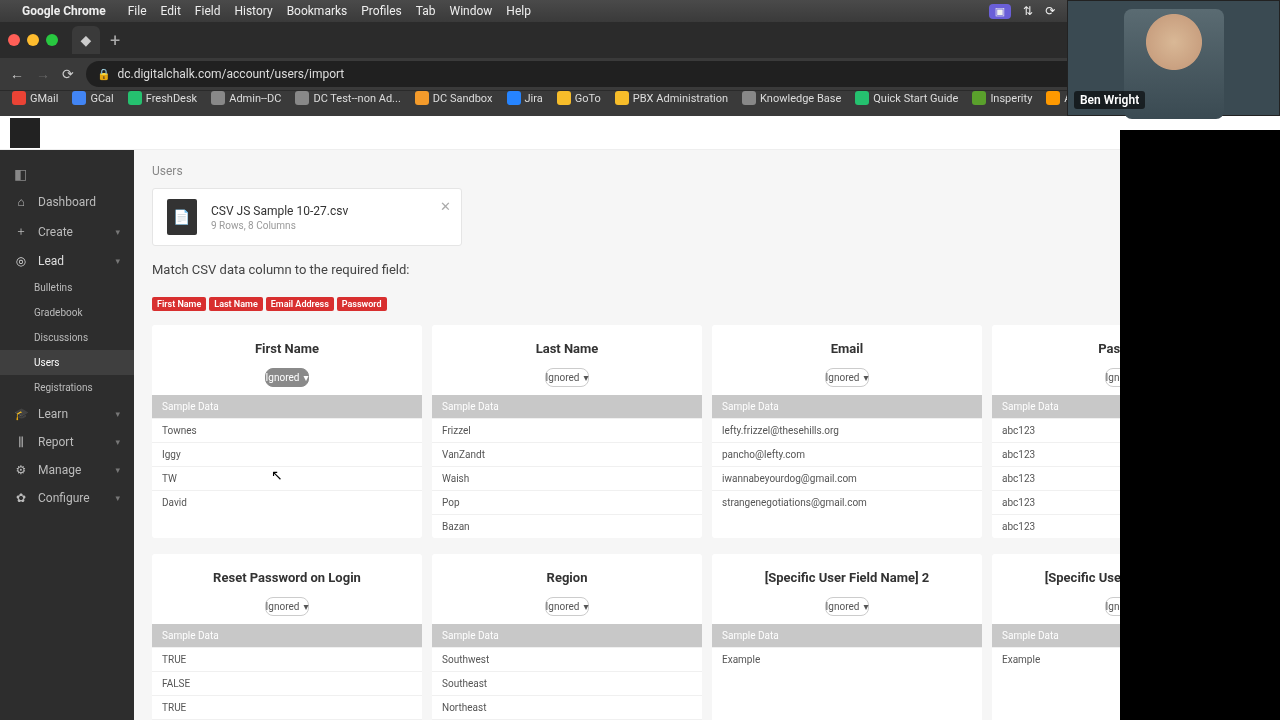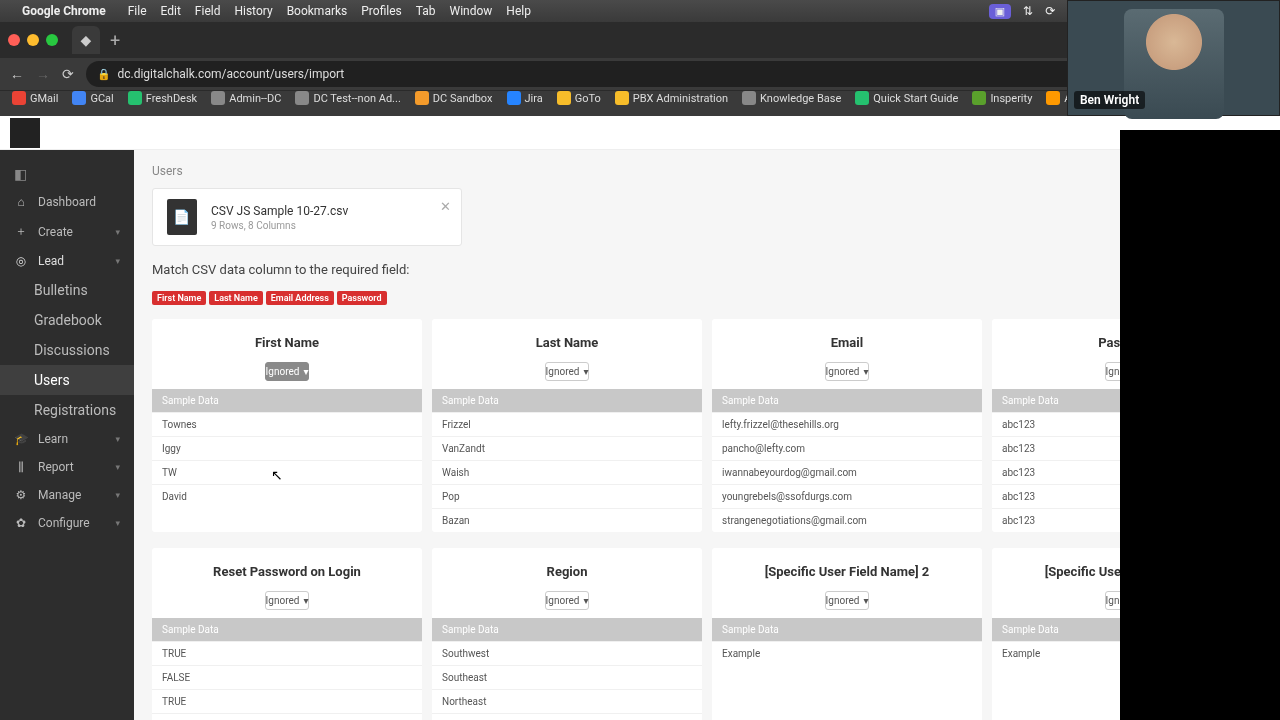--- a/index.html
+++ b/index.html
@@ -30,37 +30,37 @@
   .topstrip{height:34px;background:#fff;border-bottom:1px solid #eee;display:flex;align-items:center;padding:0 10px}
   .logo{width:30px;height:30px;background:#222;display:inline-block}
   .appbody{display:flex;height:570px;background:#f6f6f6}
   .sidebar{width:134px;background:#2d2d2d;color:#bbb;font-size:12px;padding-top:10px}
   .side-top{padding:6px 14px;color:#888;font-size:14px}
   .sitem{display:flex;align-items:center;gap:10px;padding:7px 14px;cursor:pointer;justify-content:space-between}
   .sitem .lbl{display:flex;align-items:center;gap:10px}
   .sitem .ic{width:14px;text-align:center;font-size:12px}
   .sitem .chev{font-size:9px;color:#777}
   .sitem.active{background:#3f3f3f;color:#fff}
-  .sitem.sub{padding-left:34px;font-size:14px}
+  .sitem.sub{padding-left:34px;font-size:10px}
   .sitem.head{color:#ddd}
   .content{flex:1;padding:14px 18px;overflow:auto;background:#f6f6f6}
   .crumb{font-size:12px;color:#888;margin-bottom:10px}
   .filecard{display:inline-flex;align-items:center;background:#fff;border:1px solid #e5e5e5;border-radius:3px;padding:10px 14px;gap:14px;width:310px;position:relative}
   .fileic{width:30px;height:36px;background:#333;color:#fff;display:flex;align-items:center;justify-content:center;font-size:14px;border-radius:2px}
   .filemeta{font-size:10px;color:#999}
   .filename{font-size:12px;color:#333;margin-bottom:2px}
   .fileclose{position:absolute;right:10px;top:10px;color:#aaa;font-size:13px;cursor:pointer}
-  .matchtxt{font-size:13px;color:#444;margin:16px 0 14px}
+  .matchtxt{font-size:13px;color:#444;margin:16px 0 20px}
   .reqtags{display:flex;gap:3px;margin-bottom:14px}
   .reqtag{background:#d82f2f;color:#fff;font-size:9px;font-weight:600;padding:2px 5px;border-radius:2px}
   .cards{display:flex;gap:10px;margin-bottom:16px}
   .card{flex:1;background:#fff;border-radius:3px;overflow:hidden}
   .card-h{text-align:center;padding:16px 8px 8px}
   .card-title{font-size:13px;font-weight:700;color:#333;margin-bottom:10px}
-  .dd{display:inline-flex;align-items:center;gap:4px;border:1px solid #ccc;border-radius:3px;padding:3px 0;font-size:10px;color:#555;cursor:pointer;background:#fff}
+  .dd{display:inline-flex;align-items:center;gap:4px;border:1px solid #ccc;border-radius:8px;padding:3px 0;font-size:10px;color:#555;cursor:pointer;background:#fff}
   .dd.hover{background:#8a8a8a;color:#fff;border-color:#8a8a8a}
   .samplehdr{background:#c8c8c8;color:#fff;font-size:10px;padding:6px 10px}
   .row{font-size:10px;color:#555;padding:6px 10px;border-top:1px solid #f0f0f0}
   .cursor{position:absolute;left:271px;top:467px;font-size:14px;color:#000;z-index:100;pointer-events:none}
   .webcam{position:absolute;right:0;top:0;width:213px;height:116px;background:#3a4a52;border:1px solid #222;z-index:200}
   .webcam .name{position:absolute;bottom:6px;left:6px;background:rgba(0,0,0,.6);color:#fff;font-size:12px;font-weight:600;padding:2px 6px;border-radius:3px}
   .blackright{position:absolute;right:0;top:130px;width:160px;height:590px;background:#000;z-index:50}
   .person{position:absolute;top:8px;left:50%;transform:translateX(-50%);width:100px;height:110px;background:radial-gradient(circle at 50% 30%,#d9b896 0,#c9a080 30%,transparent 31%),linear-gradient(#5a6b72,#3a4a52);border-radius:8px}
 </style>
 </head>
@@ -304,21 +304,20 @@
         </div>
         <div class="card">
           <div class="card-h"><div class="card-title">Email</div><span class="dd">
               <span>Ignored</span> 
               <span>▾</span>
             </span></div>
           <div class="samplehdr">Sample Data</div>
           <div class="row">lefty.frizzel@thesehills.org</div>
           <div class="row">pancho@lefty.com</div>
           <div class="row">iwannabeyourdog@gmail.com</div>
-          <div class="row">youngrebels@ssofdurgs.com</div>
           <div class="row">strangenegotiations@gmail.com</div>
         </div>
         <div class="card">
           <div class="card-h"><div class="card-title">Password</div><span class="dd">
               <span>Ignored</span> 
               <span>▾</span>
             </span></div>
           <div class="samplehdr">Sample Data</div>
           <div class="row">abc123</div>
           <div class="row">abc123</div>

